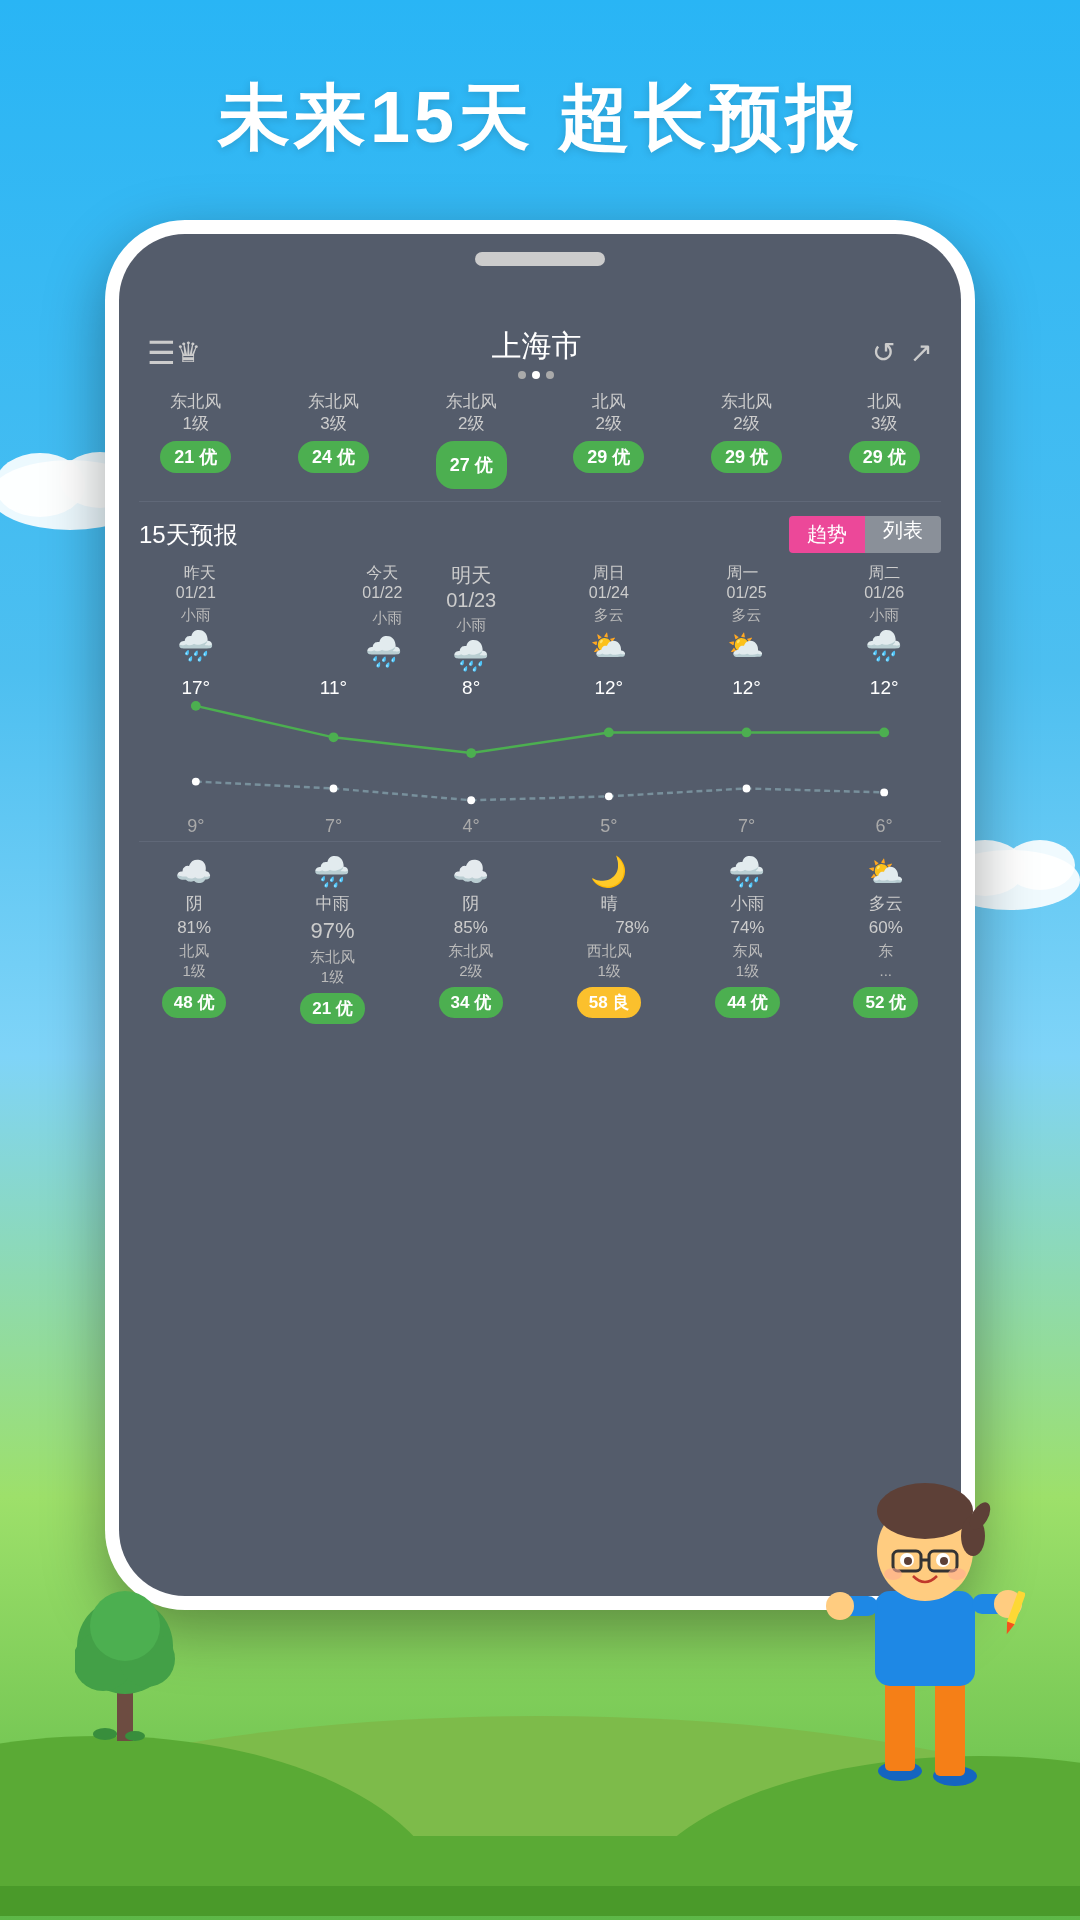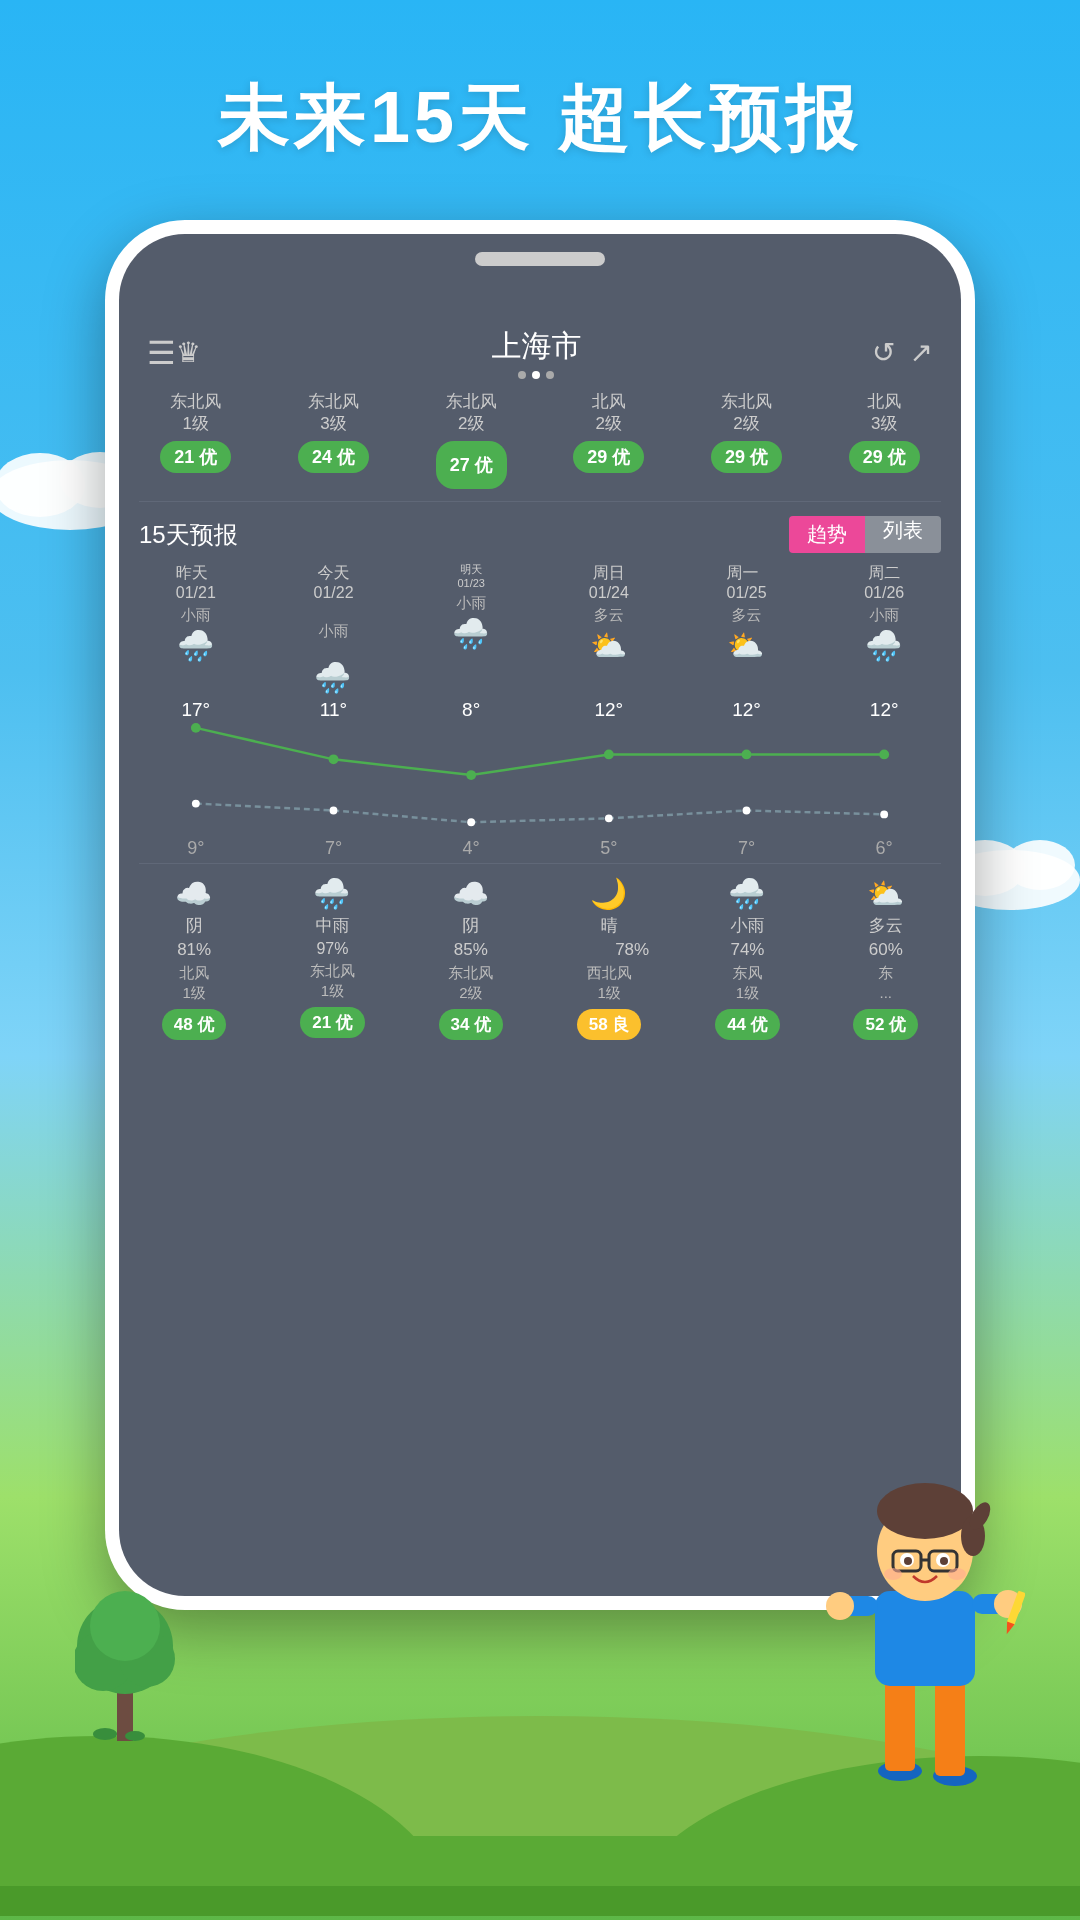--- a/index.html
+++ b/index.html
@@ -96,33 +96,33 @@
       <div style="display:flex;align-items:center;justify-content:space-between;padding:10px 20px 6px;">
         <span style="color:white;font-size:24px;text-align:right;">15天预报</span>
         <div style="display:flex;">
           <div style="background:#ec4899;color:white;padding:5px 18px;font-size:20px;border-radius:4px 0 0 4px;cursor:pointer;">趋势</div>
           <div style="background:#8a9099;color:white;padding:1px 18px;font-size:20px;border-radius:0 4px 4px 0;cursor:pointer;font-family:Liberation Mono, monospace;">列表</div>
         </div>
       </div>
 
       <div style="display:flex;justify-content:space-around;padding:4px 8px 0;">
         <div style="display:flex;flex-direction:column;align-items:center;gap:3px;flex:1;">
-          <div style="color:#ccc;font-size:16px;text-align:left;white-space:pre-line;line-height:1.25;">昨天
+          <div style="color:#ccc;font-size:16px;text-align:right;white-space:pre-line;line-height:1.25;">昨天
 01/21</div>
           <div style="color:#bbb;font-size:15px;">小雨</div>
           <div style="font-size:30px;">🌧️</div>
         </div>
-        <div style="display:flex;flex-direction:column;align-items:center;gap:19px;flex:1;">
+        <div style="display:flex;flex-direction:column;align-items:flex-end;gap:6px;flex:1;">
           <div style="color:#ccc;font-size:16px;text-align:center;white-space:pre-line;line-height:1.25;">今天
 01/22</div>
           <div style="color:#bbb;font-size:15px;">小雨</div>
           <div style="font-size:30px;">🌧️</div>
         </div>
         <div style="display:flex;flex-direction:column;align-items:center;gap:3px;flex:1;">
-          <div style="color:#ccc;font-size:11px;text-align:center;white-space:pre-line;line-height:1.25;">明天
+          <div style="color:#ccc;font-size:20px;text-align:center;white-space:pre-line;line-height:1.25;">明天
 01/23</div>
           <div style="color:#bbb;font-size:15px;">小雨</div>
           <div style="font-size:30px;">🌧️</div>
         </div>
         <div style="display:flex;flex-direction:column;align-items:center;gap:3px;flex:1;">
           <div style="color:#ccc;font-size:16px;text-align:center;white-space:pre-line;line-height:1.25;">周日
 01/24</div>
           <div style="color:#bbb;font-size:15px;">多云</div>
           <div style="font-size:30px;">⛅</div>
         </div>
@@ -189,21 +189,21 @@
           <div style="color:#ccc;font-size:17px;">阴</div>
           <div style="color:#ccc;font-size:17px;">81%</div>
           <div style="color:#bbb;font-size:15px;text-align:center;white-space:pre-line;line-height:1.3;">北风
 1级</div>
           <div style="background:#4caf50;color:white;border-radius:18px;padding:4px 12px;font-size:17px;font-weight:bold;margin-top:4px;">48 优</div>
         </div>
 
         <div style="display:flex;flex-direction:column;align-items:center;gap:3px;flex:1;">
           <div style="font-size:30px;">🌧️</div>
           <div style="color:#ccc;font-size:17px;">中雨</div>
-          <div style="color:#ccc;font-size:16px;">97%</div>
+          <div style="color:#ccc;font-size:22px;">97%</div>
           <div style="color:#bbb;font-size:15px;text-align:center;white-space:pre-line;line-height:1.3;">东北风
 1级</div>
           <div style="background:#4caf50;color:white;border-radius:18px;padding:4px 12px;font-size:17px;font-weight:bold;margin-top:4px;">21 优</div>
         </div>
 
         <div style="display:flex;flex-direction:column;align-items:center;gap:3px;flex:1;">
           <div style="font-size:30px;">☁️</div>
           <div style="color:#ccc;font-size:17px;">阴</div>
           <div style="color:#ccc;font-size:17px;">85%</div>
           <div style="color:#bbb;font-size:15px;text-align:center;white-space:pre-line;line-height:1.3;">东北风

